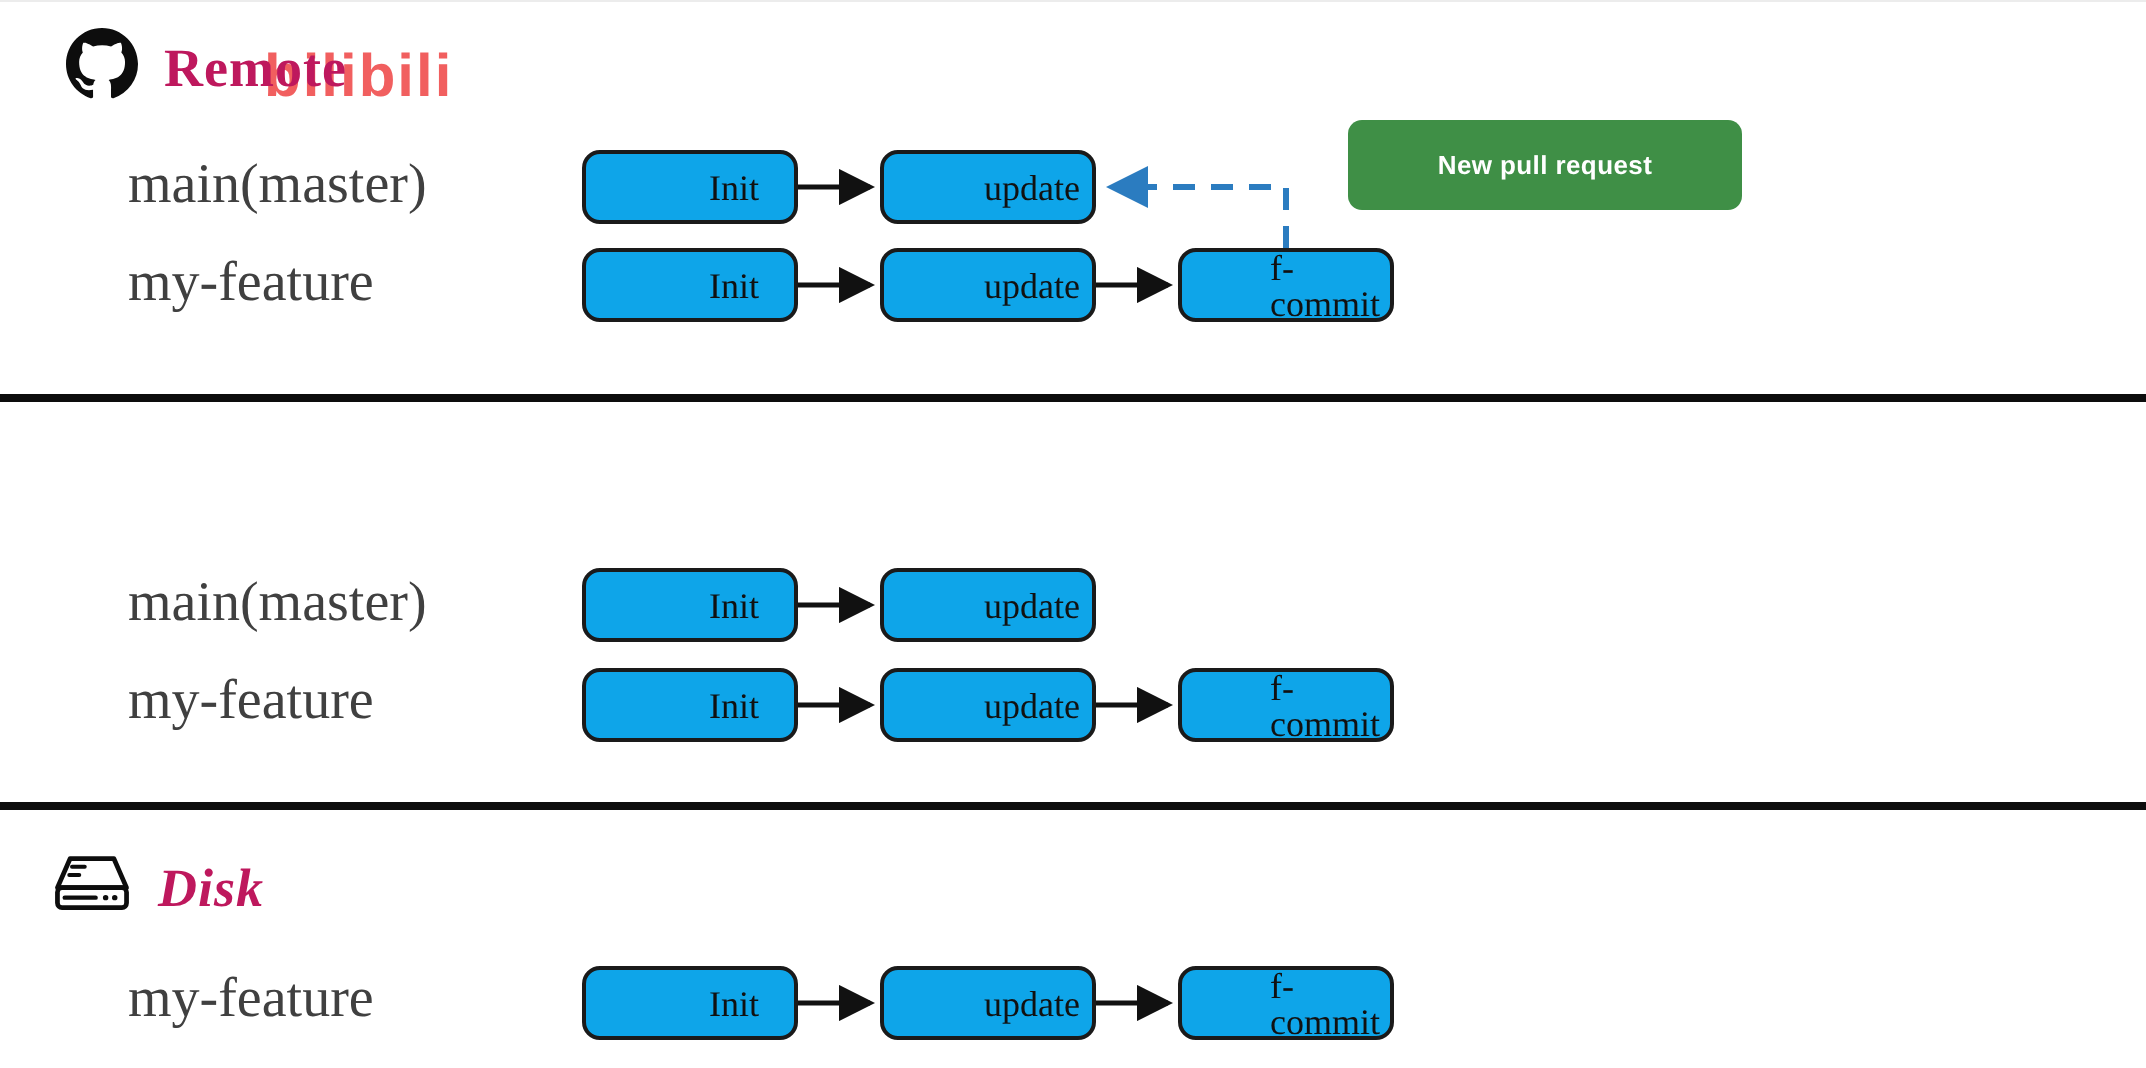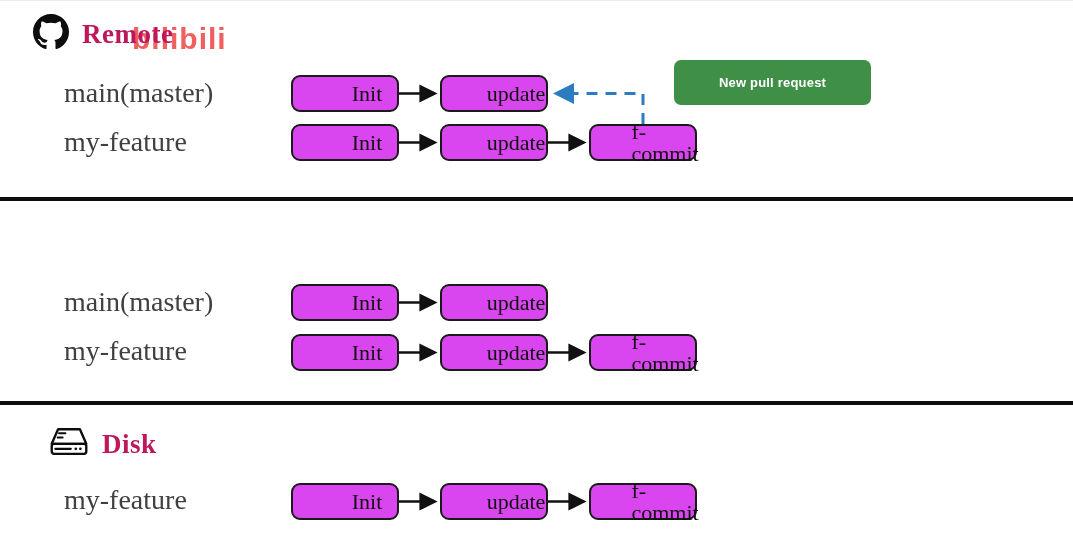--- a/index.html
+++ b/index.html
@@ -46,21 +46,21 @@
     letter-spacing: 0.5px;
     color: #be185d;
     line-height: 1;
     position: relative;
     z-index: 3;
   }
   .hdr-icon { display: block; }
 
   #header-remote { left: 33px; top: 14px; }
   #header-local  { left: 33px; top: 221px; }
-  #header-disk   { left: 49px; top: 425px; }
+  #header-disk   { left: 26px; top: 425px; font-style: italic; }
 
   
   .watermark {
     position: absolute;
     left: 84px; top: 22px;
     font-family: "Liberation Sans", sans-serif;
     font-size: 30px;
     font-weight: 700;
     letter-spacing: 1px;
     color: #ef4444;
@@ -81,26 +81,26 @@
     line-height: 1;
     white-space: nowrap;
   }
 
   
   .commit-box {
     position: absolute;
     height: 37px;
     border: 2.5px solid #1a1a1a;
     border-radius: 9px;
-    background: #d946ef;
+    background: #0ea5e9;
     display: flex;
     align-items: center;
     justify-content: center;
     font-family: "Liberation Serif", "DejaVu Serif", serif;
-    font-size: 22px;
+    font-size: 18px;
     color: #111111;
     line-height: 1;
     padding-left: 44px;
   }
 
   
   #arrow-layer {
     position: absolute; left: 0; top: 0;
     width: 1073px; height: 534px;
     pointer-events: none;

